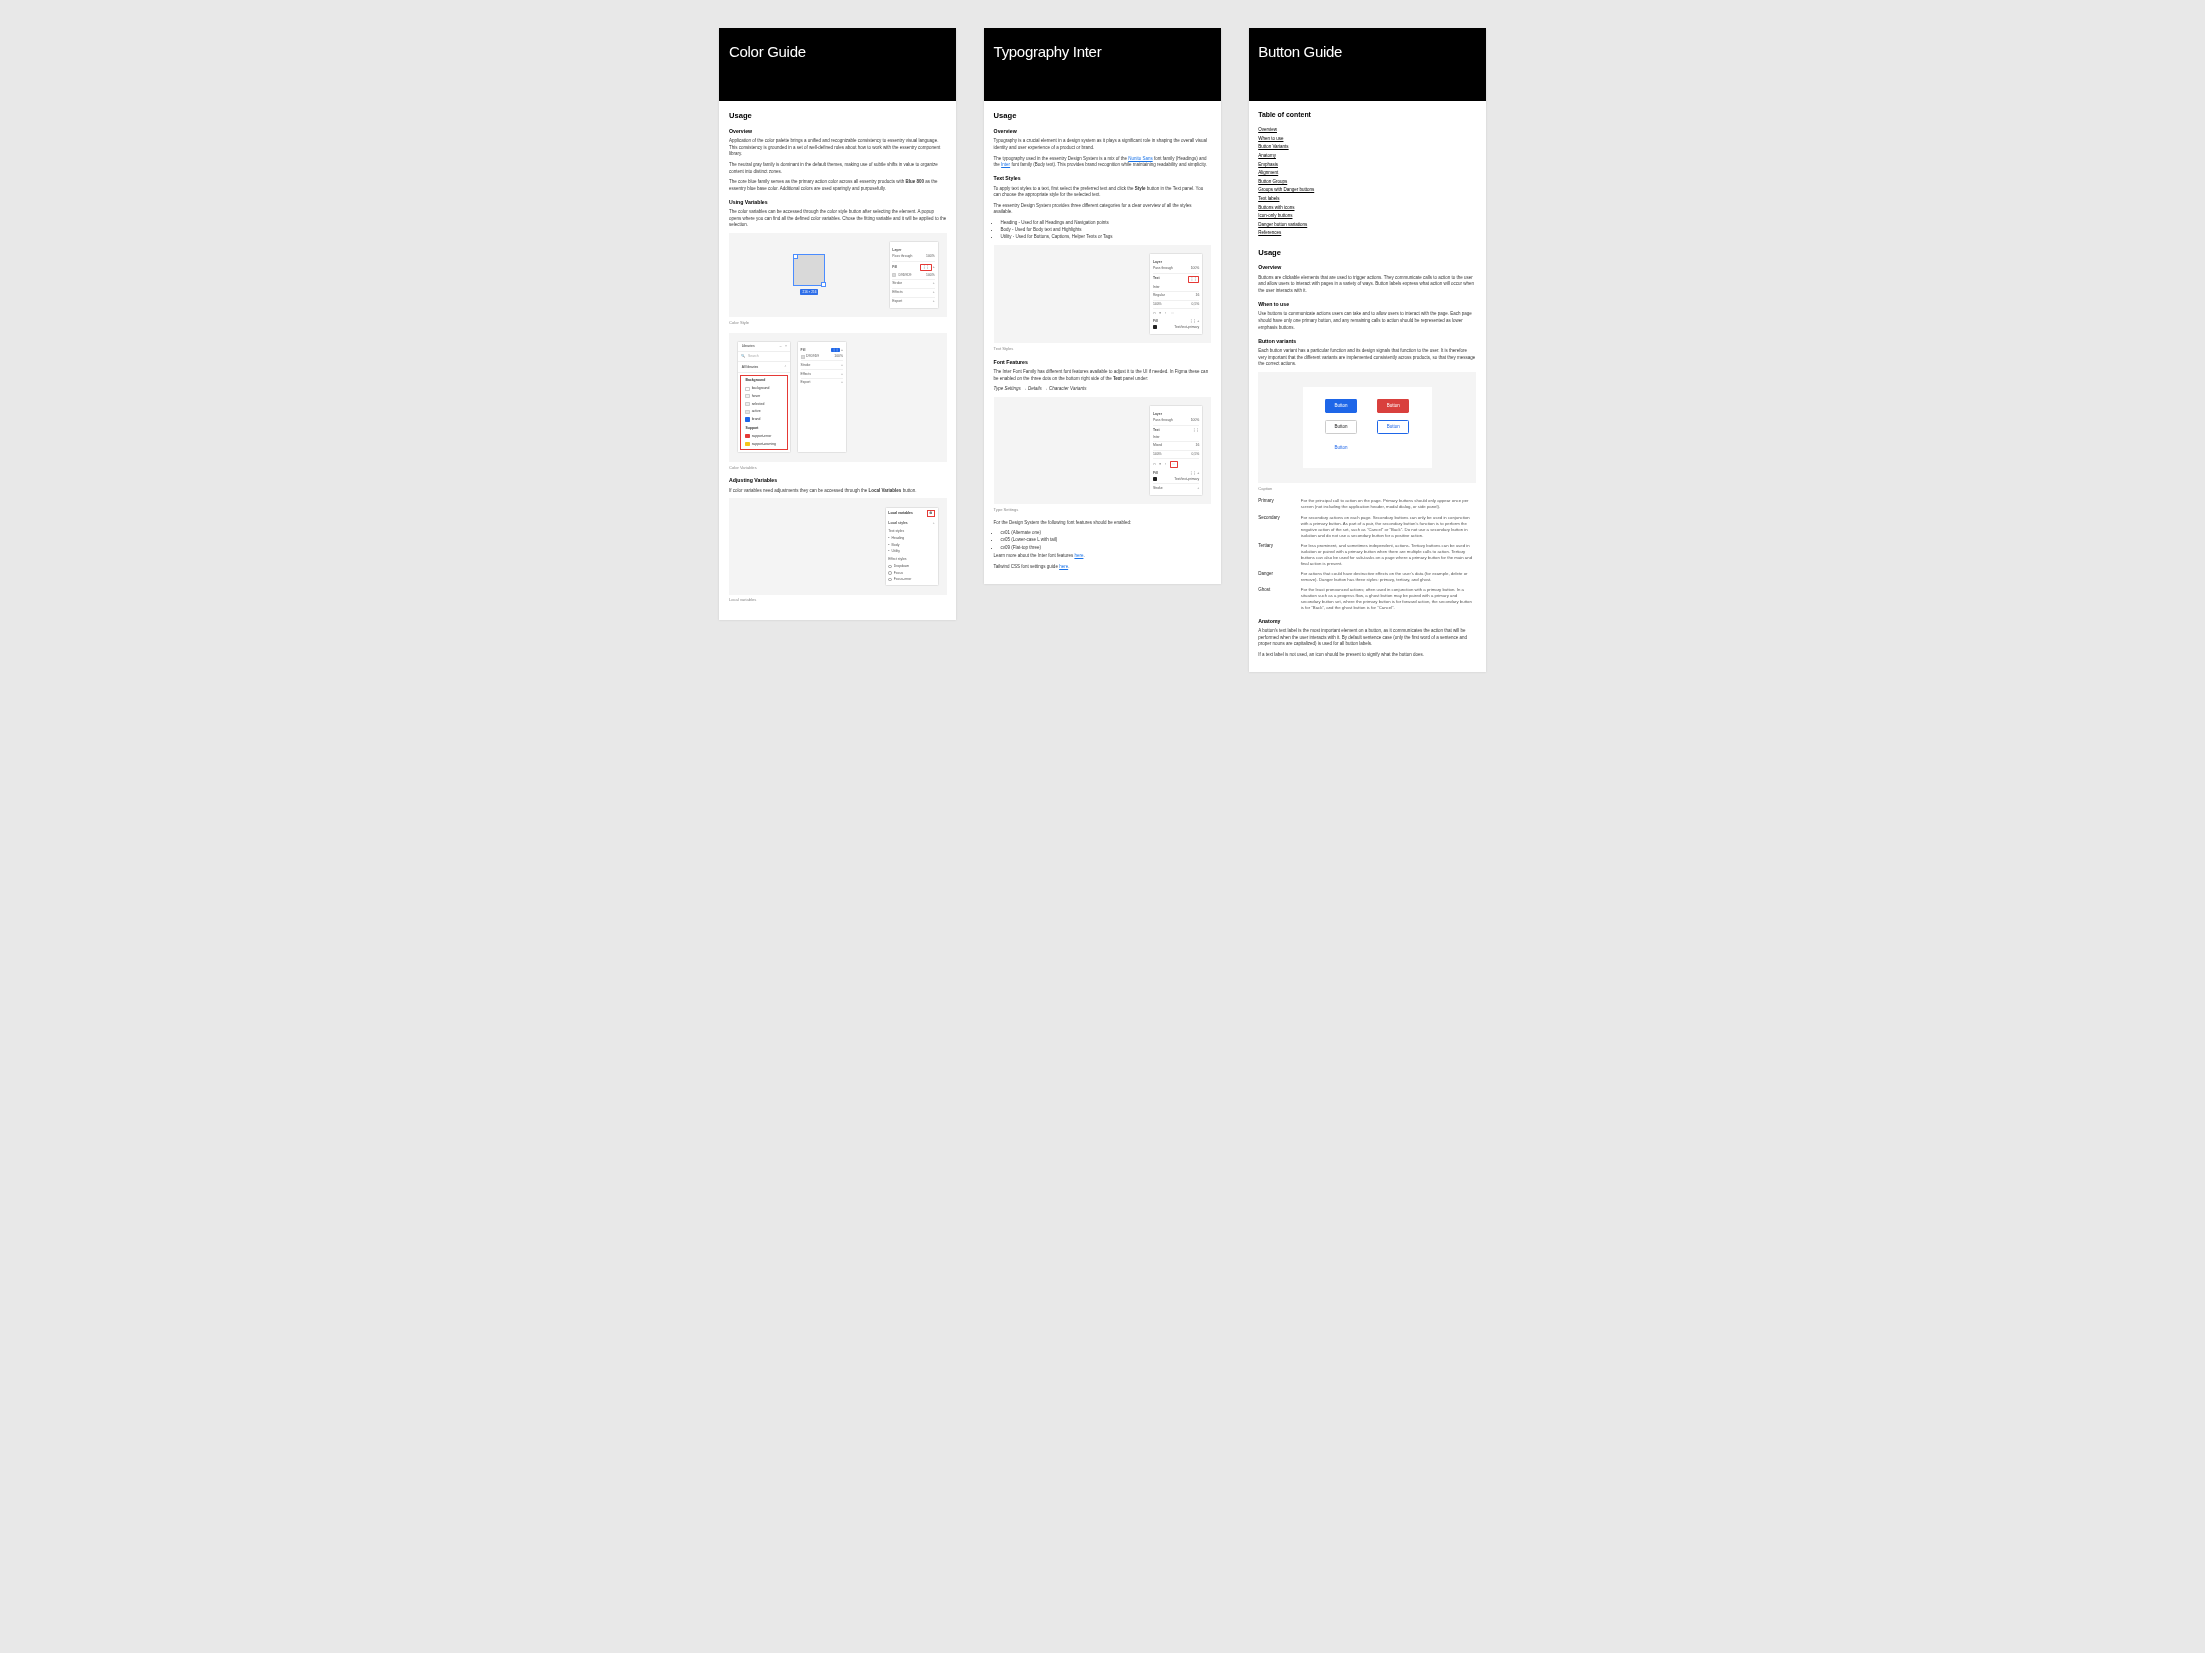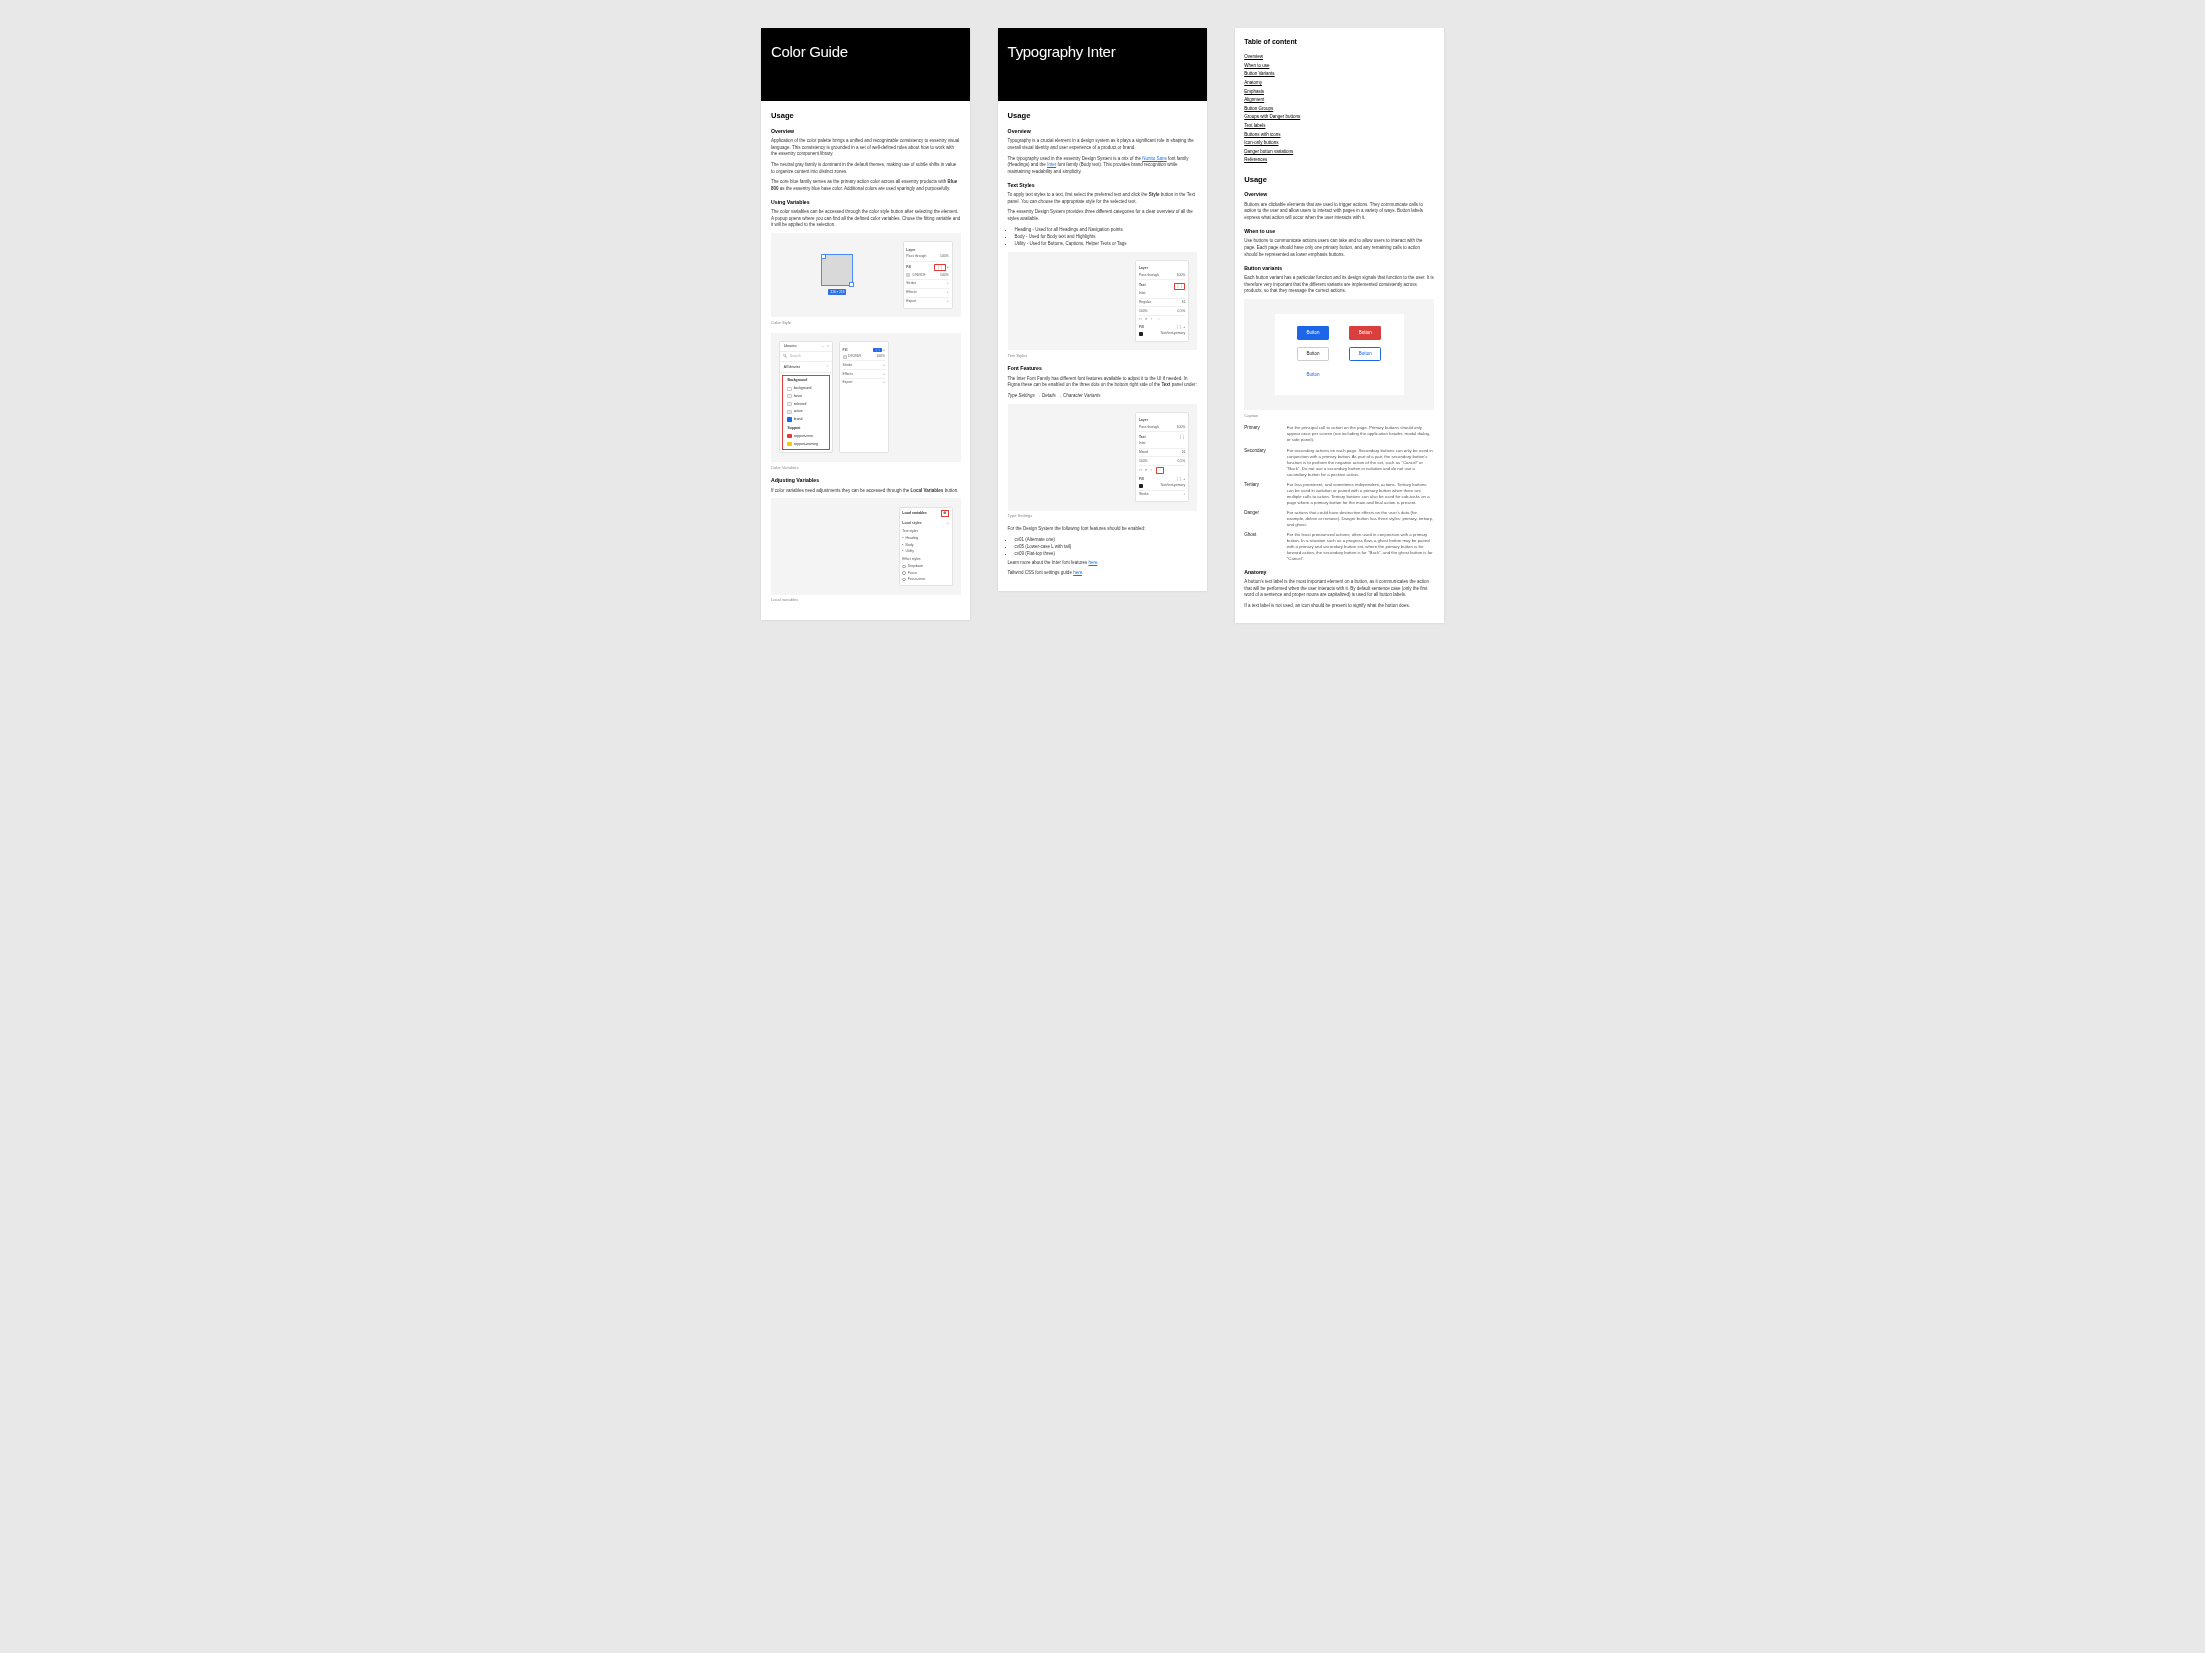--- a/index.html
+++ b/index.html
@@ -13,21 +13,21 @@
 .canvas {
   display: flex;
   gap: 27.6px;
   justify-content: center;
   align-items: flex-start;
   width: 868px;
   margin: 0 auto;
 }
 .page {
   background: #fff;
-  width: 209px;
+  width: 237px;
   box-shadow: 0 0.7px 2.1px rgba(0,0,0,.12);
   display: flex;
   flex-direction: column;
 }
 .page-header {
   background: #000;
   color: #fff;
   padding: 15px 9.6px 41px 9.6px;
 }
 .page-title {
@@ -417,20 +417,23 @@
       <div class="p">
         <span>Learn more about the Inter font features </span><span class="inline-link">here</span><span>.</span>
       </div>
       <div class="p">
         <span>Tailwind CSS font settings guide </span><span class="inline-link">here</span><span>.</span>
       </div>
     </div>
   </div>
 
   <div class="page">
+    <div class="page-header">
+      <div class="page-title">Button Guide</div>
+    </div>
     <div class="page-body">
       <div class="h1" style="font-size:6.9px;">Table of content</div>
       <div>
         <a class="toc-link">Overview</a>
         <a class="toc-link">When to use</a>
         <a class="toc-link">Button Variants</a>
         <a class="toc-link">Anatomy</a>
         <a class="toc-link">Emphasis</a>
         <a class="toc-link">Alignment</a>
         <a class="toc-link">Button Groups</a>

